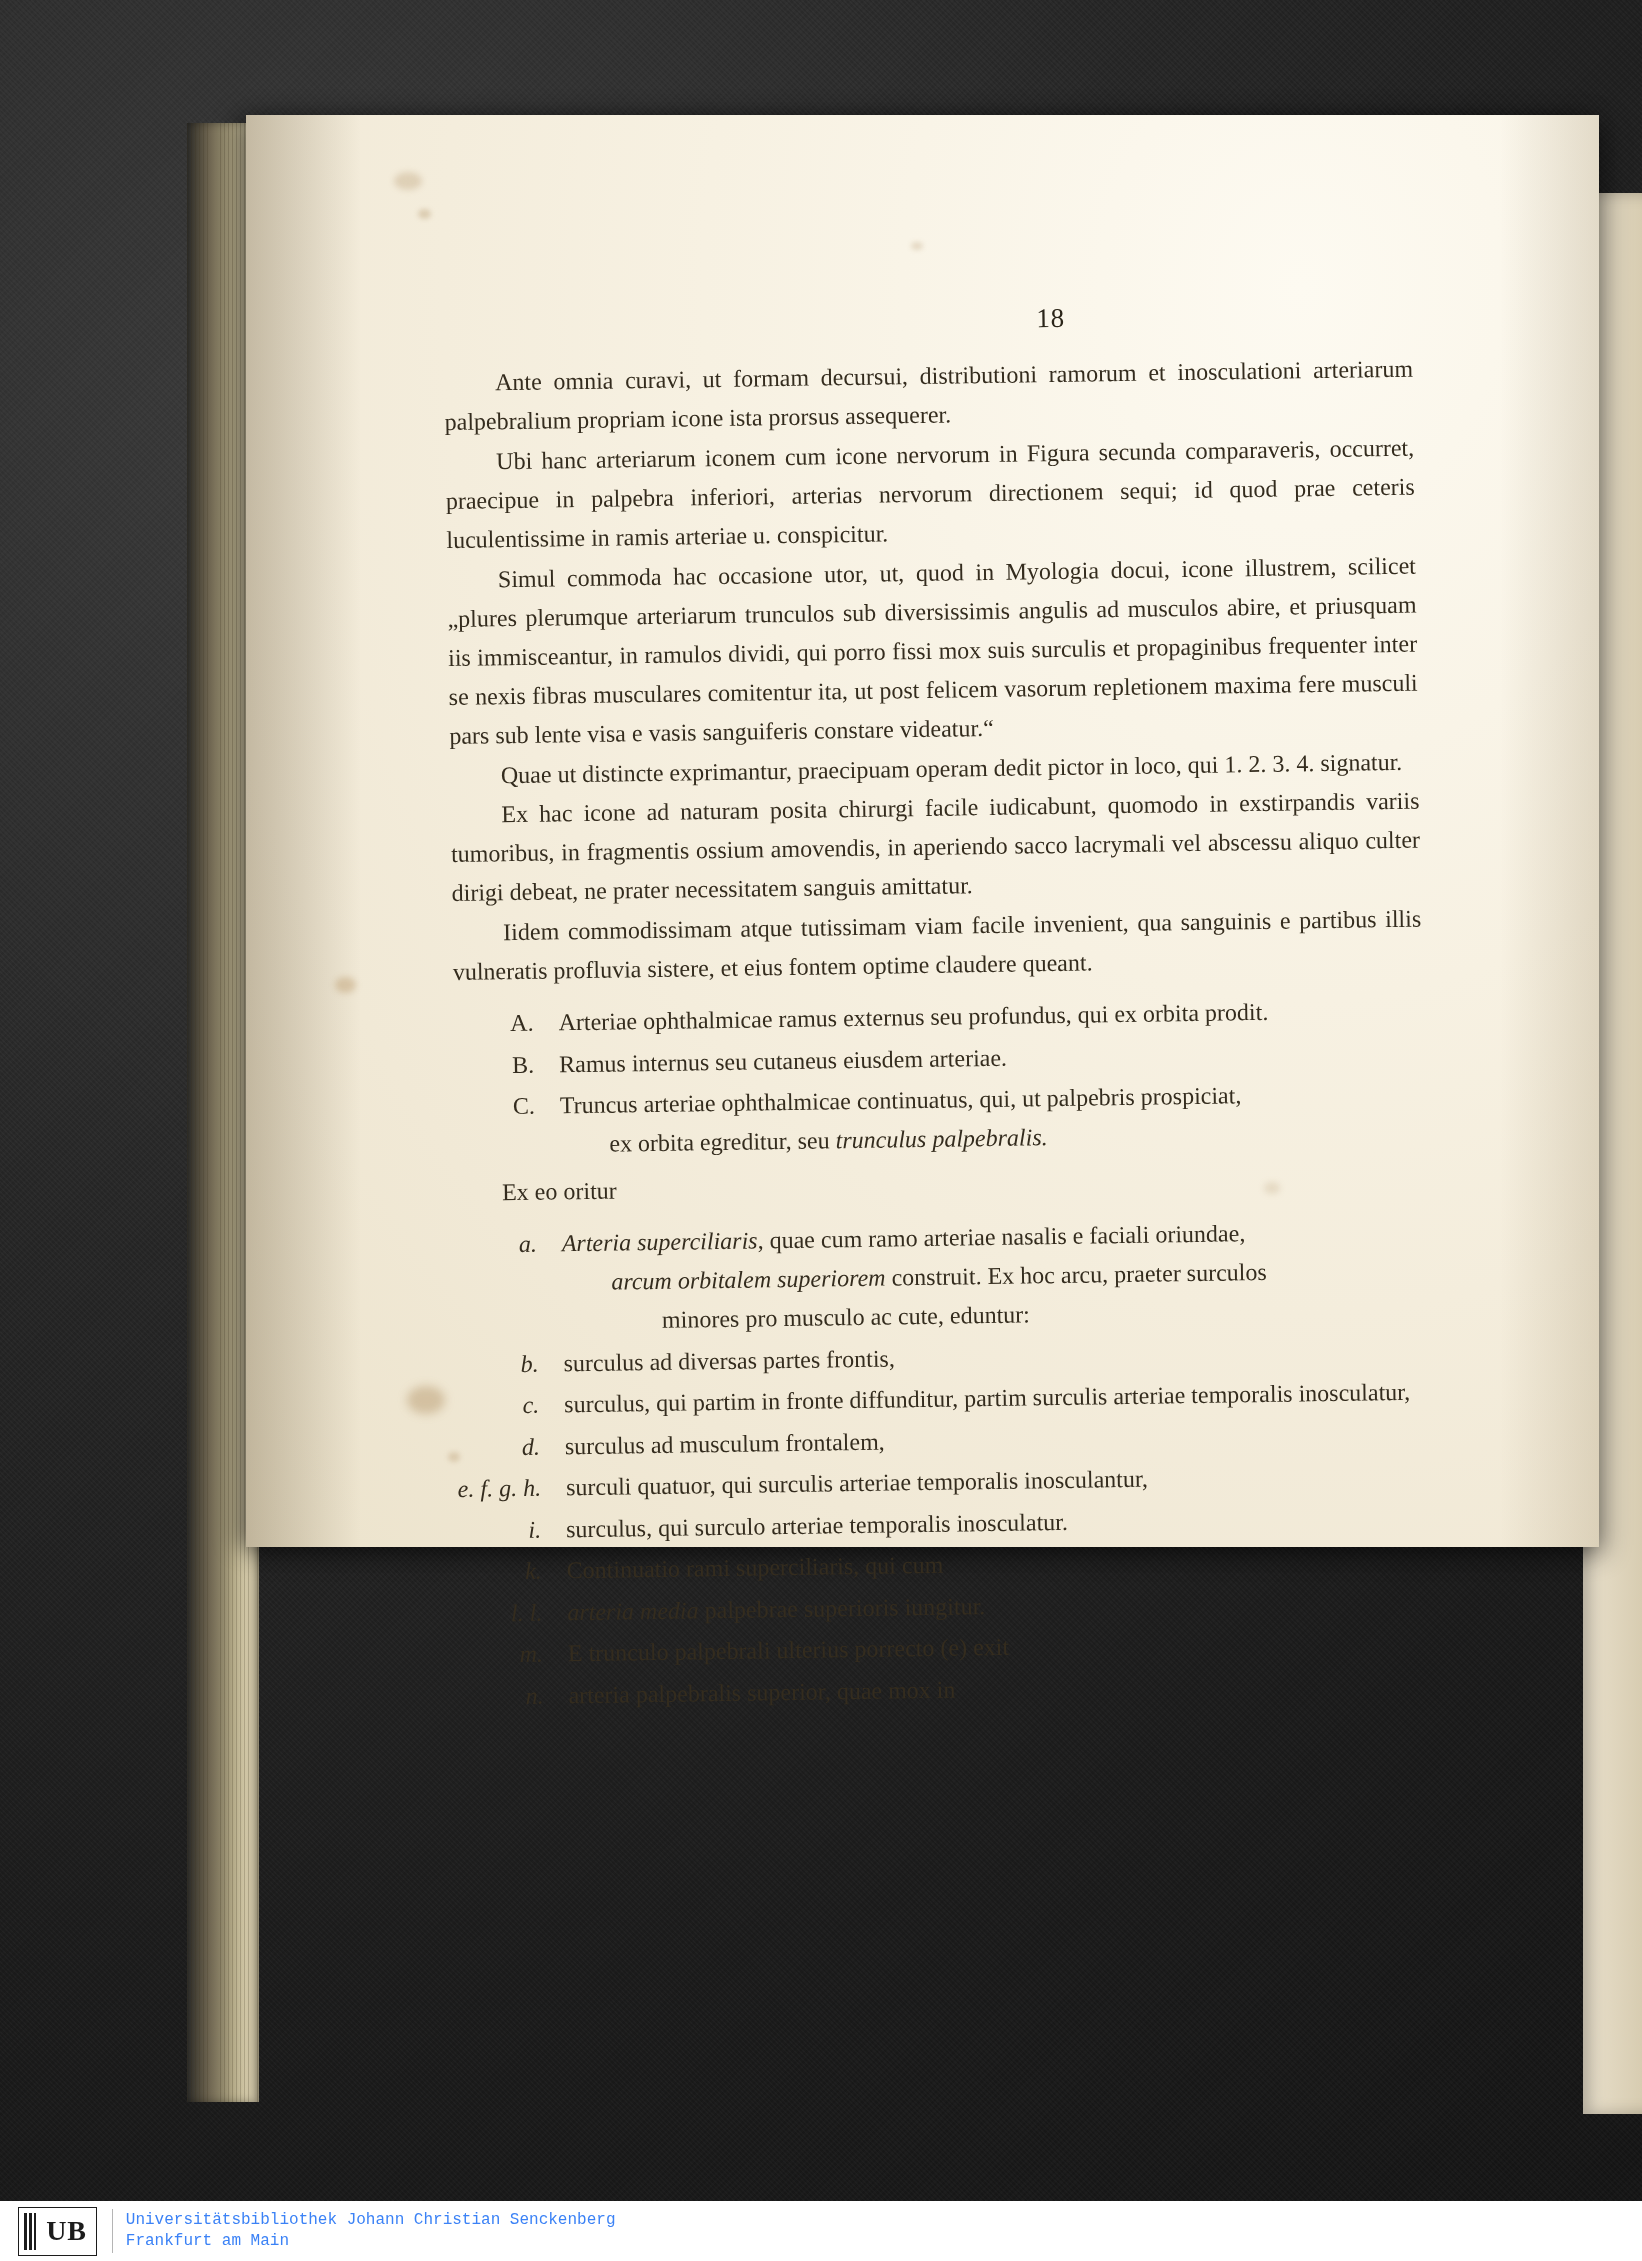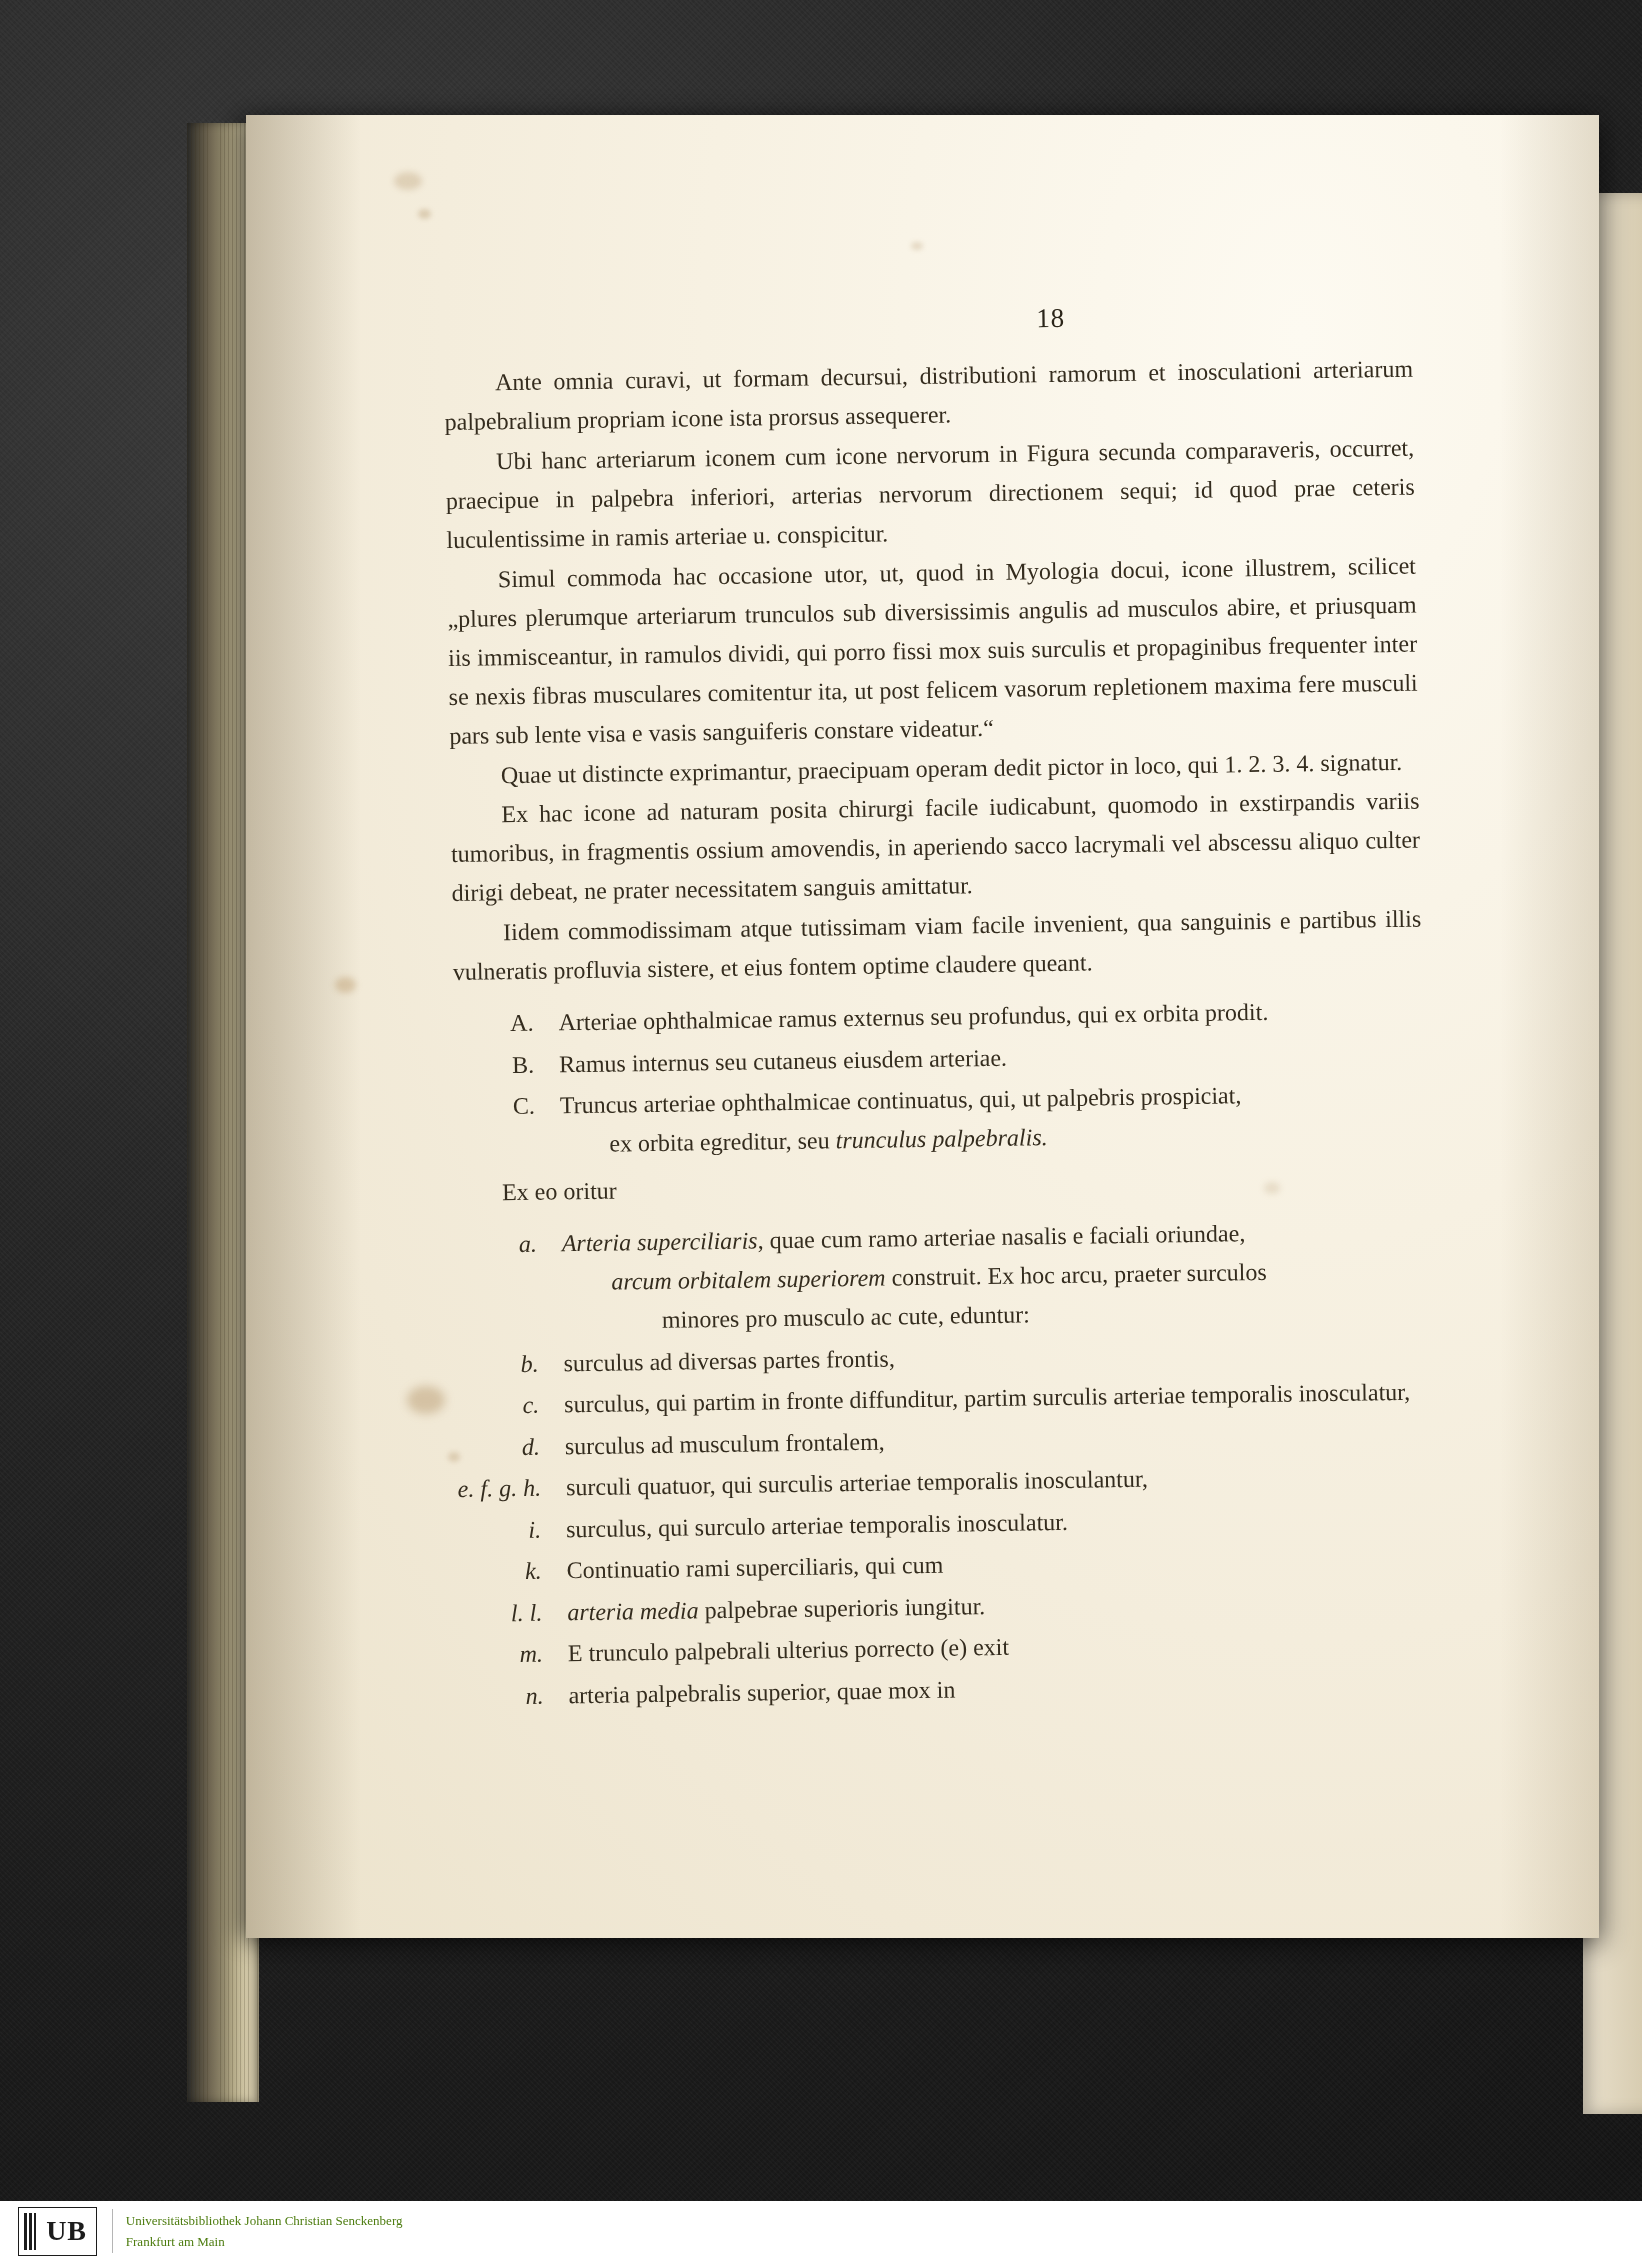--- a/index.html
+++ b/index.html
@@ -63,21 +63,21 @@
       rgba(60,50,30,0.40) 0 0.8px, rgba(255,255,255,0.0) 0.8px 4.1px);
     opacity: .55;
   }
 
   
   .page {
     position: absolute;
     left: 59px;
     top: 0;
     width: 1353px;
-    height: 1823px;
+    height: 1432px;
     background:
       radial-gradient(ellipse at 78% 12%, #fdfaf1 0%, #f7f1e2 40%, #f1e9d6 75%, #ece3cc 100%);
     box-shadow:
       -10px 0 21.3px rgba(0,0,0,.35),
       5px 6.6px 25px rgba(0,0,0,.45);
   }
   
   .page::before {
     content: "";
     position: absolute;
@@ -204,24 +204,24 @@
     margin-left: 18px;
     letter-spacing: 0.8px;
   }
   .banner-sep {
     width: 0.8px;
     height: 44px;
     background: #b5b5b5;
     margin: 0 13px 0 15px;
   }
   .banner-text {
-    font-family: Liberation Serif, serif;
-    font-size: 13px;
+    font-family: Liberation Mono, monospace;
+    font-size: 16px;
     line-height: 21.3px;
-    color: #4d7c0f;
+    color: #3b82f6;
   }
 </style>
 </head>
 <body>
 
 <div class="backdrop"></div>
 
 <div class="book">
 
   <div class="spine-shadow"></div>

